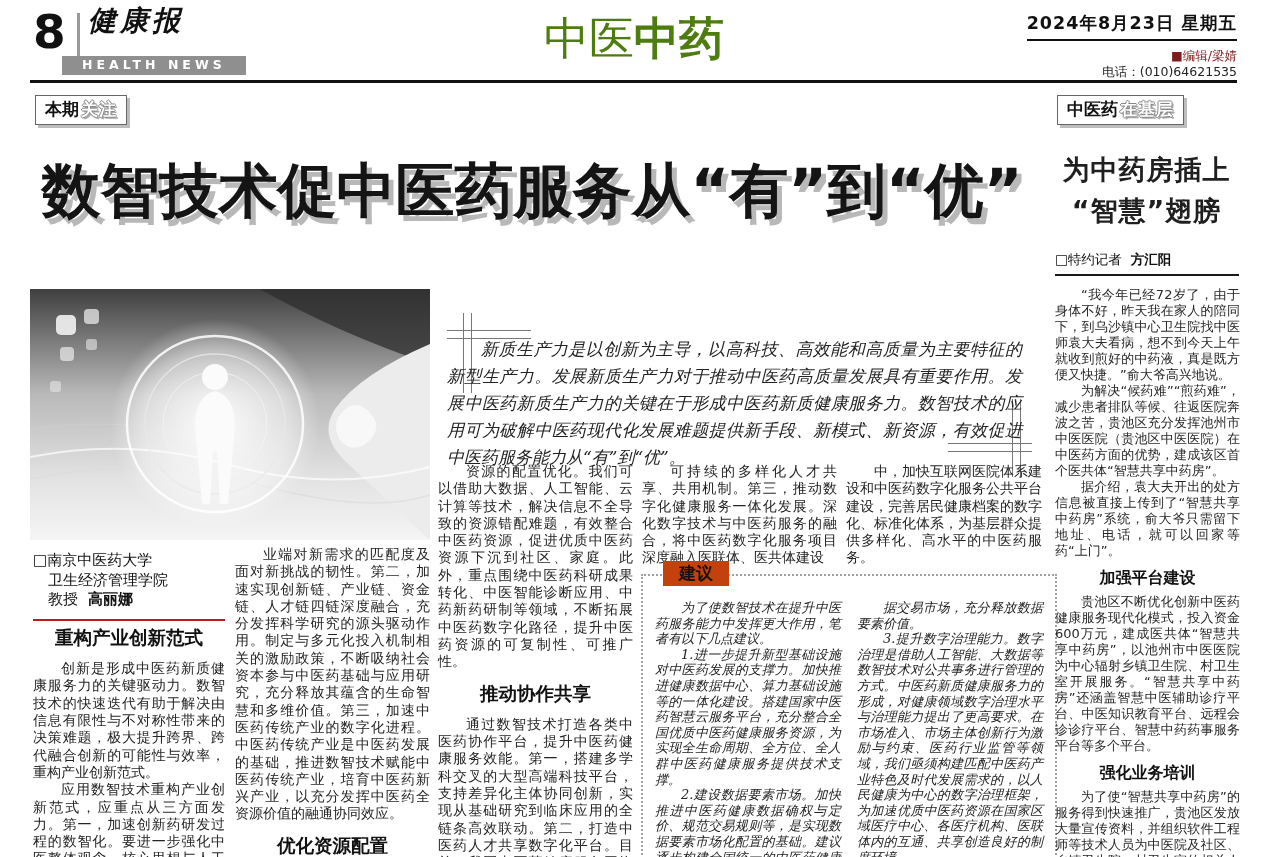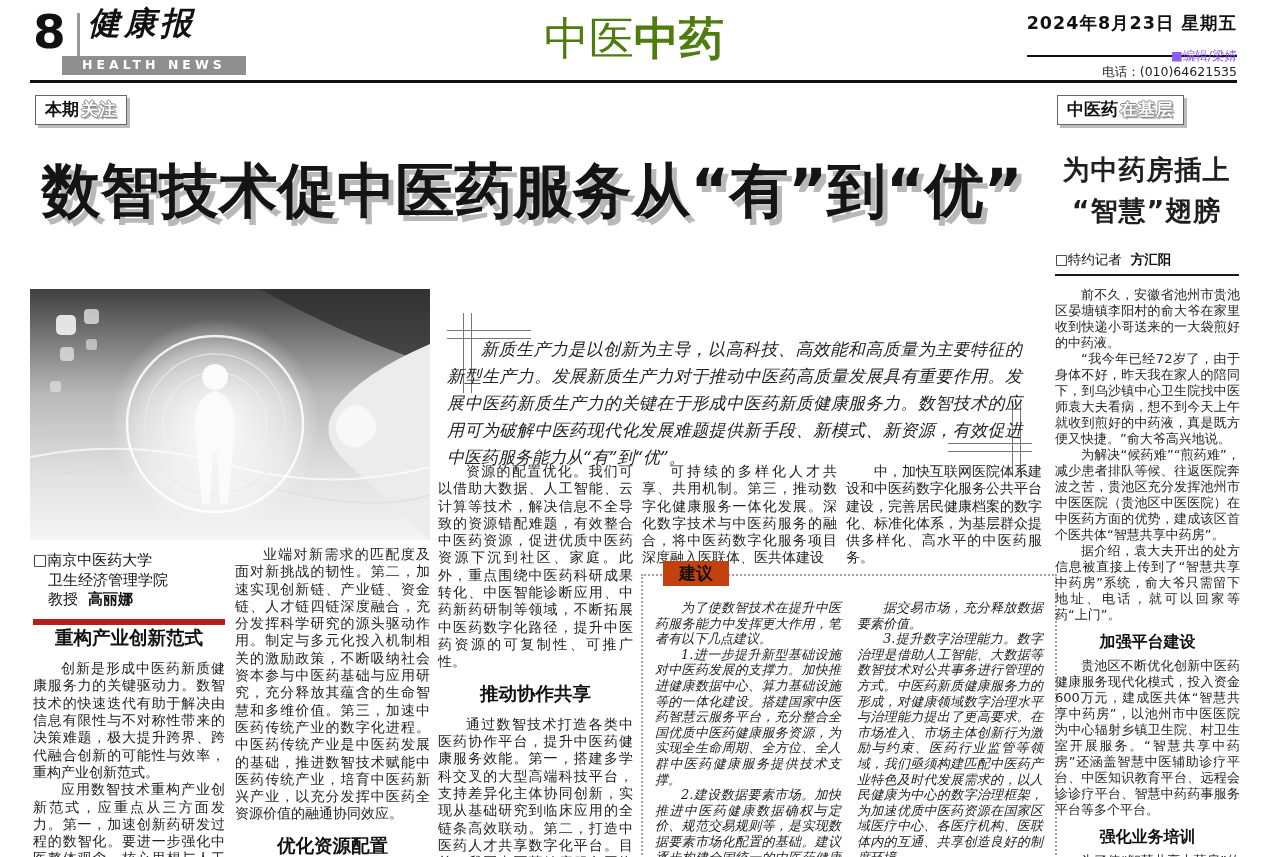--- a/index.html
+++ b/index.html
@@ -1,27 +1,27 @@
 <!DOCTYPE html>
 <html><head>
 <meta charset="utf-8">
 <style>
   html,body{margin:0;padding:0;background:#fff;}
   .page{position:relative;width:1268px;height:857px;overflow:hidden;background:#fff;color:#1a1a1a;font-family:"DejaVu Serif",serif;}
 
   
   .pagenum{position:absolute;left:33px;top:8px;font:900 47px/1 "DejaVu Sans",sans-serif;color:#111;}
   .mast-divider{position:absolute;left:77px;top:13px;width:3px;height:48px;background:#999;}
-  .paper-name{position:absolute;left:88px;top:6px;font-style:italic;font-weight:700;font-size:32px;line-height:1.1;letter-spacing:4px;color:#111;font-family:"DejaVu Serif",serif;}
+  .paper-name{position:absolute;left:88px;top:6px;font-style:italic;font-weight:700;font-size:28px;line-height:1.1;letter-spacing:4px;color:#111;font-family:"DejaVu Serif",serif;}
   .paper-en{position:absolute;left:62px;top:56px;background:#8f8f8f;color:#fff;font:700 12.5px/1 "DejaVu Sans",sans-serif;letter-spacing:4px;padding:3px 20px;}
   .section-title{position:absolute;left:0;top:14px;width:100%;text-align:center;font-size:45px;line-height:1.1;color:#4d7c0f;}
   .section-title .st-reg{font-family:"DejaVu Serif",serif;font-weight:400;}
   .section-title .st-bold{font-family:"DejaVu Sans",sans-serif;font-weight:800;}
-  .mast-date{position:absolute;right:31px;top:15px;font:700 17.5px/1 "DejaVu Sans",sans-serif;border-bottom:2.5px solid #111;padding-bottom:22px;letter-spacing:1px;color:#111;}
-  .mast-editor{position:absolute;right:31px;top:48px;font:12.5px/1.2 "DejaVu Sans",sans-serif;color:#8b5cf6;margin-left:25px;}
+  .mast-date{position:absolute;right:31px;top:15px;font:700 17.5px/1 "DejaVu Sans",sans-serif;border-bottom:2.5px solid #111;padding-bottom:6px;letter-spacing:1px;color:#111;}
+  .mast-editor{position:absolute;right:31px;top:48px;font:12.5px/1.2 "DejaVu Sans",sans-serif;color:#7f1d1d;margin-left:25px;}
   .mast-phone{position:absolute;right:31px;top:64px;font:12.5px/1.2 "DejaVu Sans",sans-serif;color:#222;}
   .top-rule{position:absolute;left:30px;top:80px;width:1207px;height:2.5px;background:#111;}
 
   
   .badge{position:absolute;top:95px;height:28px;background:#fff;border:1px solid #666;box-shadow:3px 3px 0 #bdbdbd;padding:0 9px;font:700 17px/26px "DejaVu Sans",sans-serif;white-space:nowrap;color:#111;}
   .badge-left{left:35px;}
   .badge-right{left:1057px;}
   .badge .outline{color:#fff;text-shadow:-1px 0 #888,1px 0 #888,0 -1px #888,0 1px #888,2px 2px 0 #aaa;margin-left:2px;letter-spacing:1px;}
 
   
@@ -37,21 +37,21 @@
   .intro{position:absolute;left:447px;top:336px;width:575px;font-style:italic;font-size:17px;line-height:27px;text-align:justify;color:#222;word-break:break-all;}
   .intro p{margin:0;text-indent:2em;}
   .dline-h{position:absolute;height:7px;border-top:1.5px solid #777;border-bottom:1.5px solid #777;}
   .dline-v{position:absolute;width:7px;border-left:1.5px solid #777;border-right:1.5px solid #777;}
   .c-tl-h{left:447px;top:330px;width:84px;}
   .c-tl-v{left:463px;top:313px;height:80px;}
   .c-br-h{left:948px;top:443px;width:84px;}
   .c-br-v{left:1012px;top:399px;height:78px;}
 
   
-  .author-block{position:absolute;left:33px;top:551px;width:192px;font-size:15px;line-height:19.5px;color:#111;border-bottom:6px solid #b91c1c;padding-bottom:9px;}
+  .author-block{position:absolute;left:33px;top:551px;width:192px;font-size:15px;line-height:19.5px;color:#111;border-bottom:2px solid #b91c1c;padding-bottom:9px;}
   .author-block .ind{padding-left:1em;}
   .author-block .author-name{font-weight:700;margin-left:10px;}
   .bodycol{position:absolute;width:195px;font-size:14px;line-height:17.3px;text-align:justify;color:#242424;word-break:break-all;}
   .bodycol p{margin:0;text-indent:2em;}
   .col1{left:33px;top:625px;width:192px;}
   .col2{left:235px;top:546px;}
   .col3{left:438px;top:463px;}
   .col4{left:642px;top:463px;}
   .col5{left:846px;top:463px;width:196px;}
   .subhead{font:700 18.5px/1.2 "DejaVu Sans",sans-serif;text-align:center;text-indent:0;margin:12px 0 11px;color:#111;}
@@ -201,21 +201,20 @@
         <p>2.建设数据要素市场。加快推进中医药健康数据确权与定价、规范交易规则等，是实现数据要素市场化配置的基础。建议逐步构建全国统一的中医药健康数</p>
       </div>
       <div class="s-col">
         <p>据交易市场，充分释放数据要素价值。</p>
         <p>3.提升数字治理能力。数字治理是借助人工智能、大数据等数智技术对公共事务进行管理的方式。中医药新质健康服务力的形成，对健康领域数字治理水平与治理能力提出了更高要求。在市场准入、市场主体创新行为激励与约束、医药行业监管等领域，我们亟须构建匹配中医药产业特色及时代发展需求的，以人民健康为中心的数字治理框架，为加速优质中医药资源在国家区域医疗中心、各医疗机构、医联体内的互通、共享创造良好的制度环境。</p>
       </div>
     </div>
   </div>
 
   <div class="side-body">
-    <p>前不久，安徽省池州市贵池区晏塘镇李阳村的俞大爷在家里收到快递小哥送来的一大袋煎好的中药液。</p>
     <p>“我今年已经72岁了，由于身体不好，昨天我在家人的陪同下，到乌沙镇中心卫生院找中医师袁大夫看病，想不到今天上午就收到煎好的中药液，真是既方便又快捷。”俞大爷高兴地说。</p>
     <p>为解决“候药难”“煎药难”，减少患者排队等候、往返医院奔波之苦，贵池区充分发挥池州市中医医院（贵池区中医医院）在中医药方面的优势，建成该区首个医共体“智慧共享中药房”。</p>
     <p>据介绍，袁大夫开出的处方信息被直接上传到了“智慧共享中药房”系统，俞大爷只需留下地址、电话，就可以回家等药“上门”。</p>
     <h3 class="side-head">加强平台建设</h3>
     <p>贵池区不断优化创新中医药健康服务现代化模式，投入资金600万元，建成医共体“智慧共享中药房”，以池州市中医医院为中心辐射乡镇卫生院、村卫生室开展服务。“智慧共享中药房”还涵盖智慧中医辅助诊疗平台、中医知识教育平台、远程会诊诊疗平台、智慧中药药事服务平台等多个平台。</p>
     <h3 class="side-head">强化业务培训</h3>
     <p>为了使“智慧共享中药房”的服务得到快速推广，贵池区发放大量宣传资料，并组织软件工程师等技术人员为中医院及社区、乡镇卫生院、村卫生室的相关人员开展智慧中医药平台操作培训。</p>
 
   </div>
 

